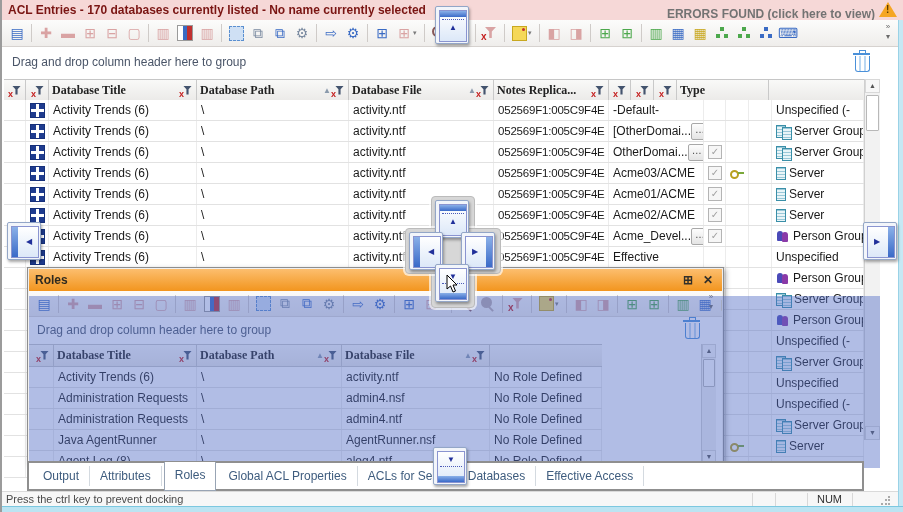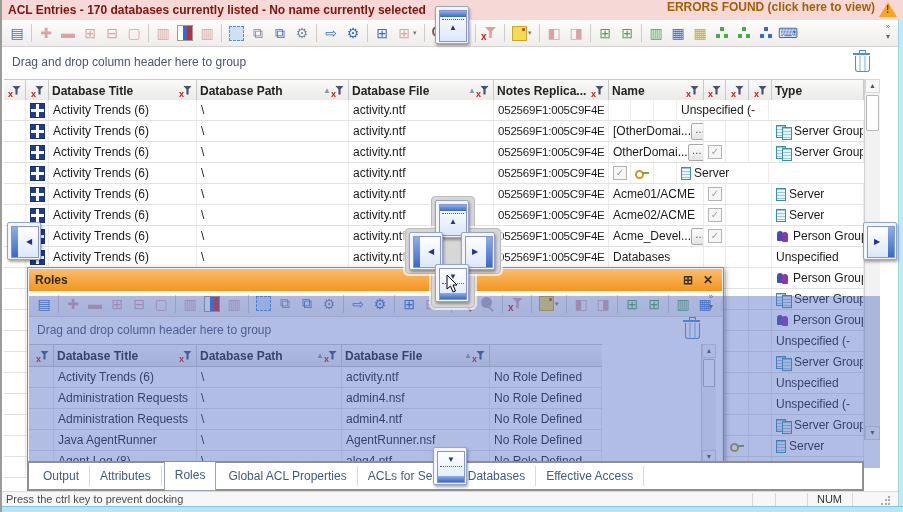--- a/index.html
+++ b/index.html
@@ -3,21 +3,21 @@
 <meta charset="utf-8">
 <style>
   html,body{margin:0;padding:0;background:#DDE9EF;}
   .app{position:relative;width:903px;height:512px;background:#FFFFFF;overflow:hidden;
        font-family:"Liberation Sans",sans-serif;font-size:12px;color:#1A1A1A;
        border-left:2px solid #9B9B9B;box-sizing:border-box;}
   
   .titlebar{position:absolute;left:0;top:0;width:903px;height:20px;background:#F6D8D7;
             border-bottom:1px solid #E6C2C1;}
   .title-text{position:absolute;left:6px;top:3px;font-weight:bold;color:#7A1513;}
-  .errors-text{position:absolute;right:30px;top:0;font-weight:bold;color:#a16207;}
+  .errors-text{position:absolute;right:30px;top:7px;font-weight:bold;color:#737373;}
   .warn{position:absolute;right:8px;top:2px;width:18px;height:16px;}
   .warn::before{content:"";position:absolute;left:0;top:0;width:0;height:0;
      border-left:9px solid transparent;border-right:9px solid transparent;border-bottom:15px solid #F5A623;}
   .warn::after{content:"!";position:absolute;left:7px;top:2px;font:bold 10px "Liberation Sans",sans-serif;color:#5A3A00;}
   
   .toolbar{position:absolute;left:0;top:20px;width:896px;height:27px;
            background:linear-gradient(#FCFCFB,#EFEDEB);border-bottom:1px solid #D6D2CF;
            display:flex;align-items:center;padding-left:4px;box-sizing:border-box;overflow:hidden;}
   .tb-sep{width:1px;height:18px;background:#CFCBC8;margin:0 3px;flex:none;}
   .tb-ic{flex:none;width:20px;height:20px;margin:0 1px;display:flex;align-items:center;justify-content:center;
@@ -49,21 +49,21 @@
   .groupbar{position:absolute;left:0;top:47px;width:896px;height:32px;background:#FFF;}
   .groupbar .txt{position:absolute;left:10px;top:8px;color:#4A5568;}
   .ic-trash{position:absolute;width:13px;height:15px;border:1px solid #4A90D9;border-top:none;
      border-radius:0 0 3px 3px;background:repeating-linear-gradient(90deg,#FFF 0 3px,#BBD7F2 3px 5px);}
   .ic-trash::before{content:"";position:absolute;left:-3px;top:-3px;width:17px;height:2px;background:#4A90D9;}
   .ic-trash::after{content:"";position:absolute;left:3px;top:-6px;width:5px;height:3px;border:1px solid #4A90D9;border-bottom:none;}
   
   .ghead{display:flex;background:linear-gradient(#F9F9F8,#EBEAE8);border-top:1px solid #C6C6C6;border-bottom:1px solid #C6C6C6;}
   .ghead .hc{box-sizing:border-box;border-right:1px solid #C9C9C9;height:21px;display:flex;align-items:center;
      padding:0 3px;font-weight:bold;color:#222;overflow:hidden;white-space:nowrap;}
-  .hc .lbl{flex:1;overflow:hidden;text-overflow:ellipsis;}
+  .hc .lbl{flex:1;overflow:hidden;text-overflow:ellipsis;font-family:Liberation Serif, serif;}
   .grow{display:flex;background:#FFF;border-bottom:1px solid #E2E2E2;}
   .grow .gc{box-sizing:border-box;border-right:1px solid #ECECEC;height:20px;display:flex;align-items:center;
      padding:0 4px;overflow:hidden;white-space:nowrap;}
   .rep{font-size:11.5px;letter-spacing:-0.2px;}
   .ic-sort{color:#8A9AAC;font-size:8px;margin-right:2px;flex:none;}
   .ic-filter{position:relative;display:inline-block;width:12px;height:12px;flex:none;}
   .ic-filter::before{content:"";position:absolute;left:2px;top:1px;width:9px;height:9px;background:#44546E;
      clip-path:polygon(0 0,100% 0,62% 42%,62% 100%,38% 100%,38% 42%);}
   .ic-filter::after{content:"x";position:absolute;left:-2px;bottom:-2px;color:#C41E1E;font:bold 9px "Liberation Sans",sans-serif;}
   .ic-db{width:13px;height:13px;flex:none;background:#1F3C8F;border:1px solid #16307A;
@@ -243,24 +243,20 @@
       </div>
       <div class="hc" style="width: 145px;">
         <span class="lbl">Database File</span>
         <span class="ic-sort">▲</span>
         <span class="ic-filter"></span>
       </div>
       <div class="hc" style="width: 115px;">
         <span class="lbl">Notes Replica...</span>
         <span class="ic-filter"></span>
       </div>
-      <div class="hc" style="width: 95px;">
-        <span class="lbl">Name</span>
-        <span class="ic-filter"></span>
-      </div>
       <div class="hc" style="width: 22px;">
         <span class="lbl"></span>
         <span class="ic-filter"></span>
       </div>
       <div class="hc" style="width: 23px;">
         <span class="lbl"></span>
         <span class="ic-filter"></span>
       </div>
       <div class="hc" style="width: 23px;">
         <span class="lbl"></span>
@@ -273,20 +269,23 @@
   <div id="main-grid-body" style="position:absolute;left:2px;top:100px;width:860px;">
       <div class="grow">
         <div class="gc" style="width: 22px;"></div>
         <div class="gc" style="width: 23px;">
           <span class="ic-db"></span>
         </div>
         <div class="gc" style="width: 148px;">Activity Trends (6)</div>
         <div class="gc" style="width: 152px;">\</div>
         <div class="gc" style="width: 145px;">activity.ntf</div>
         <div class="gc rep" style="width: 115px;">052569F1:005C9F4E</div>
+        <div class="gc" style="width: 95px;">
+          <span>-Default-</span>
+        </div>
         <div class="gc" style="width: 22px;"></div>
         <div class="gc" style="width: 23px;"></div>
         <div class="gc" style="width: 23px;"></div>
         <div class="gc" style="width: 92px;">
           <span>Unspecified (-</span>
         </div>
       </div>
       <div class="grow">
         <div class="gc" style="width: 22px;"></div>
         <div class="gc" style="width: 23px;">
@@ -339,20 +338,23 @@
       </div>
       <div class="grow">
         <div class="gc" style="width: 22px;"></div>
         <div class="gc" style="width: 23px;">
           <span class="ic-db"></span>
         </div>
         <div class="gc" style="width: 148px;">Activity Trends (6)</div>
         <div class="gc" style="width: 152px;">\</div>
         <div class="gc" style="width: 145px;">activity.ntf</div>
         <div class="gc rep" style="width: 115px;">052569F1:005C9F4E</div>
+        <div class="gc" style="width: 95px;">
+          <span>Acme03/ACME</span>
+        </div>
         <div class="gc" style="width: 22px;">
           <span class="cb">✓</span>
         </div>
         <div class="gc" style="width: 23px;">
           <span class="ic-key"></span>
         </div>
         <div class="gc" style="width: 23px;"></div>
         <div class="gc" style="width: 92px;">
           <i class="ic-srv tcell-icon"></i>
           <span>Server</span>
@@ -428,21 +430,21 @@
       <div class="grow">
         <div class="gc" style="width: 22px;"></div>
         <div class="gc" style="width: 23px;">
           <span class="ic-db"></span>
         </div>
         <div class="gc" style="width: 148px;">Activity Trends (6)</div>
         <div class="gc" style="width: 152px;">\</div>
         <div class="gc" style="width: 145px;">activity.ntf</div>
         <div class="gc rep" style="width: 115px;">052569F1:005C9F4E</div>
         <div class="gc" style="width: 95px;">
-          <span>Databases</span>
+          <span>Effective</span>
         </div>
         <div class="gc" style="width: 22px;"></div>
         <div class="gc" style="width: 23px;"></div>
         <div class="gc" style="width: 23px;"></div>
         <div class="gc" style="width: 92px;">
           <span>Unspecified</span>
         </div>
       </div>
       <div class="grow">
         <div class="gc" style="width: 22px;"></div>

